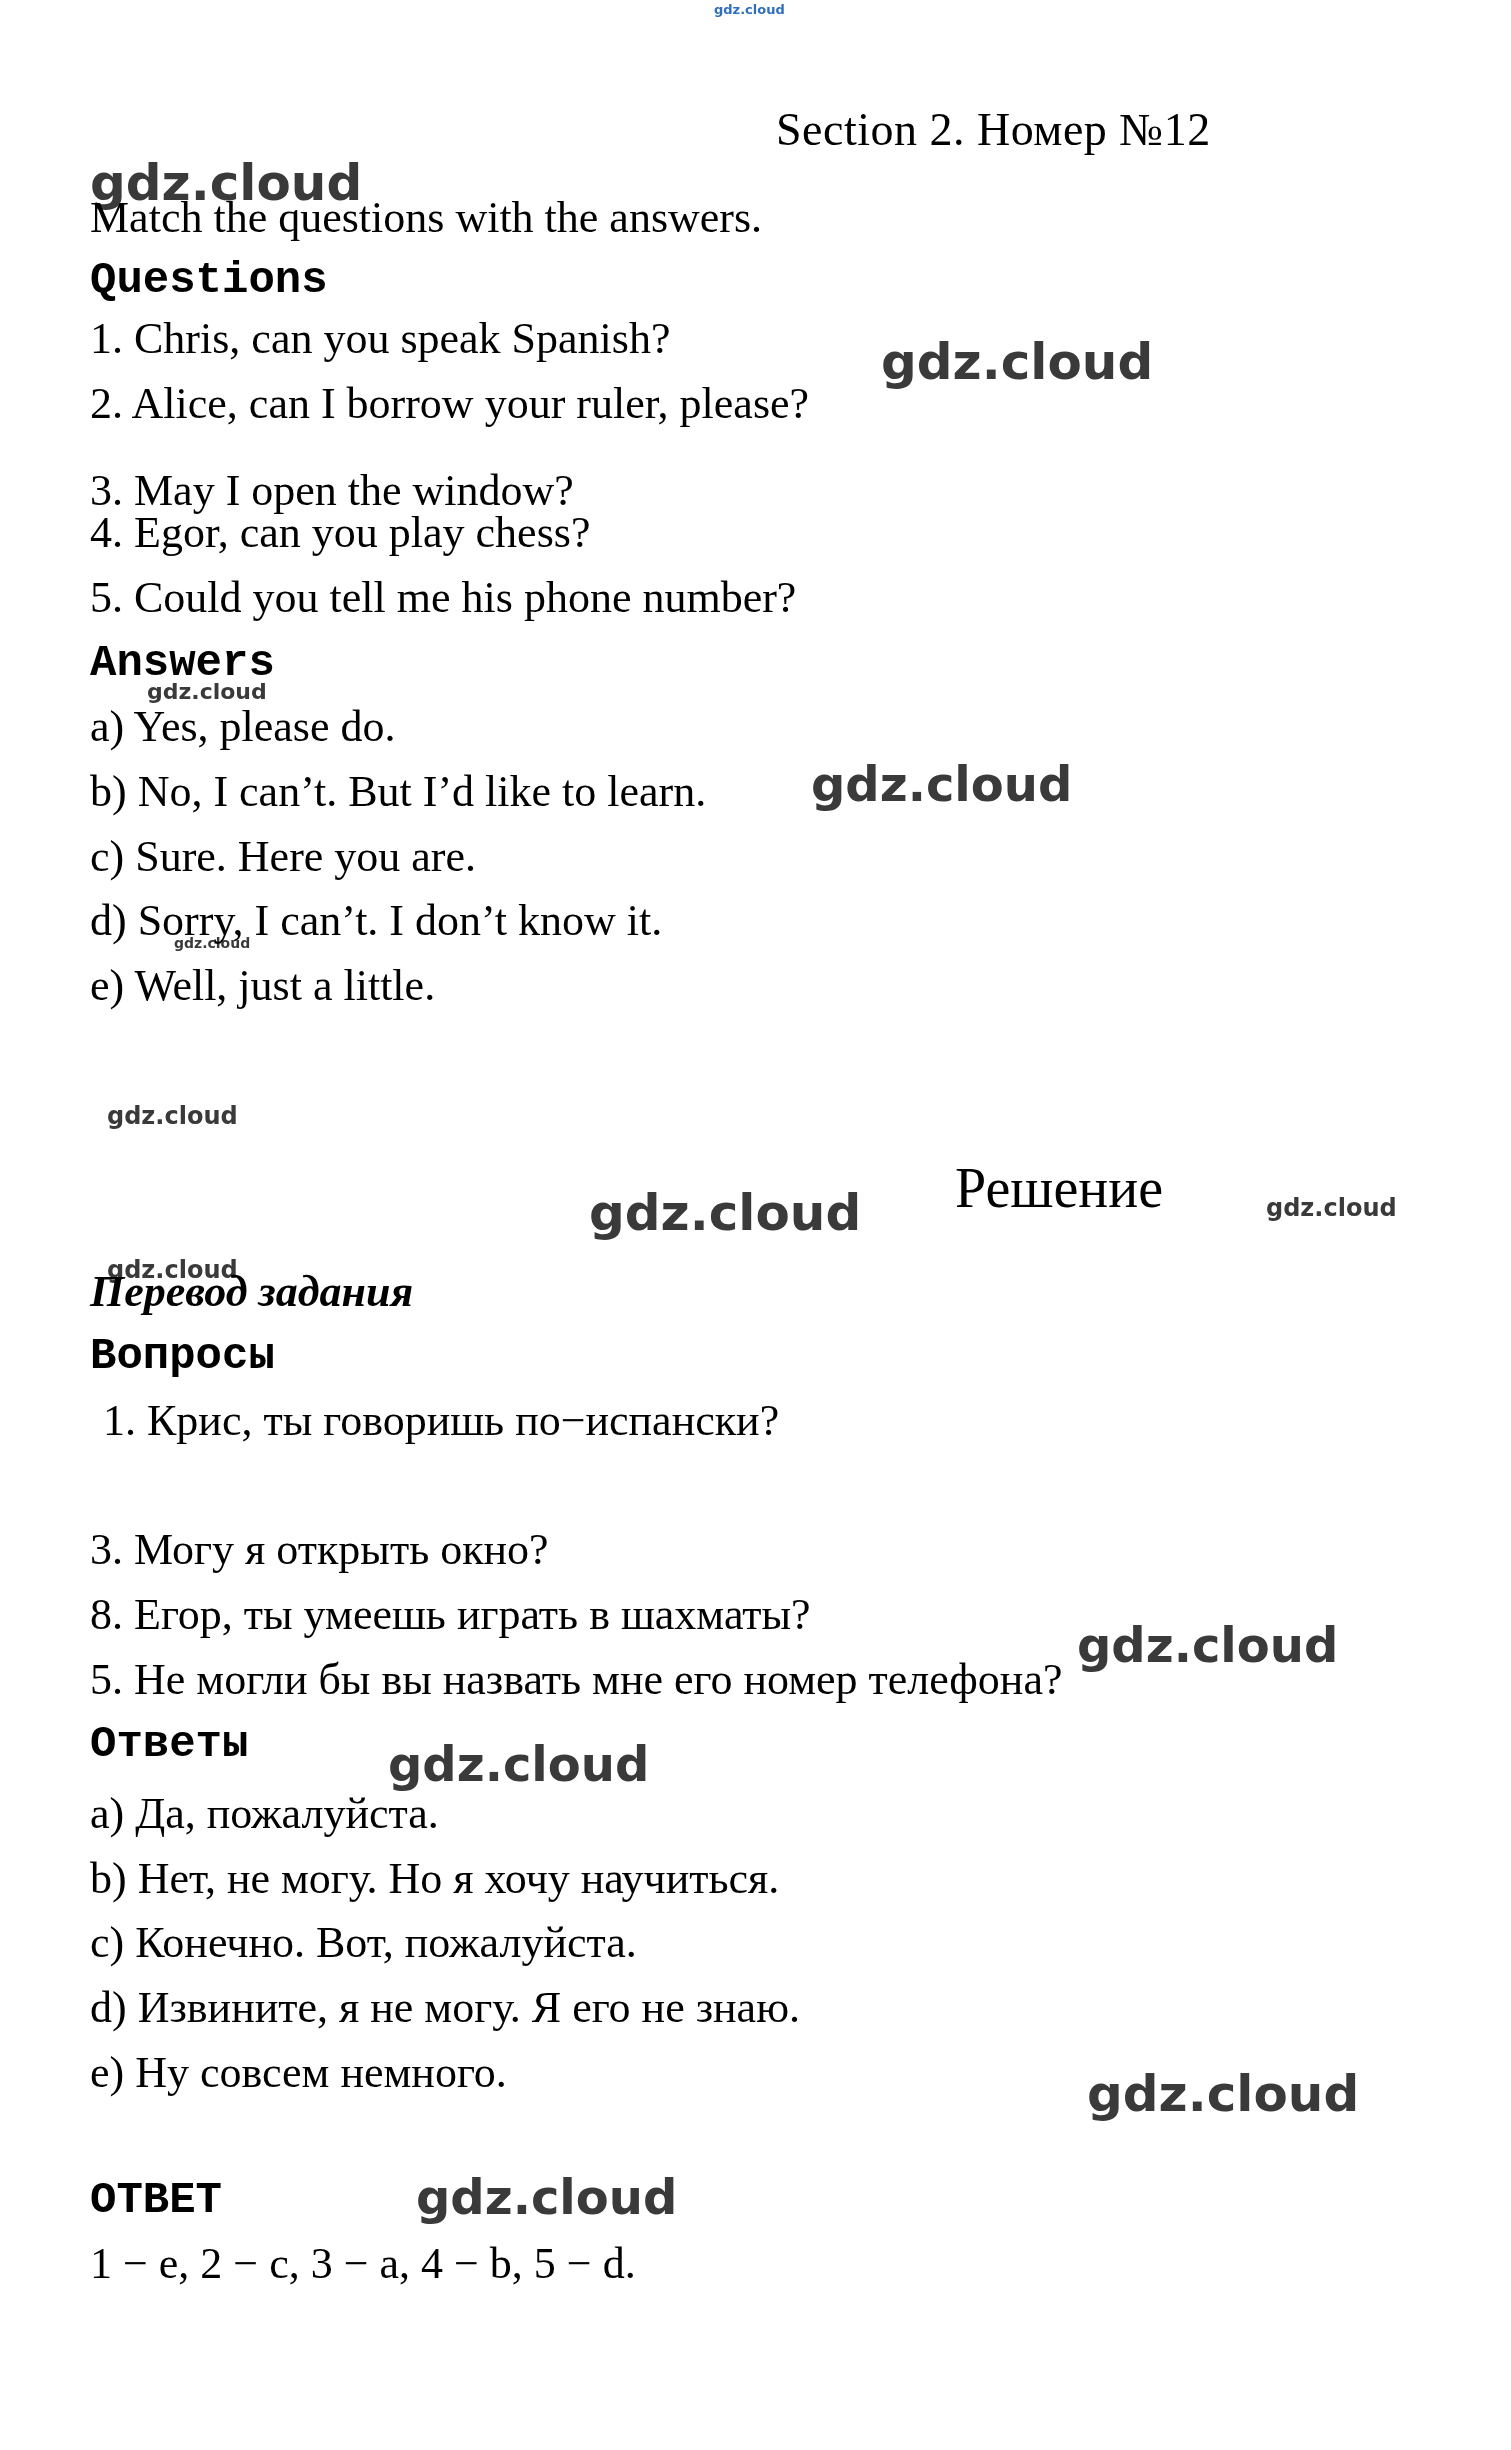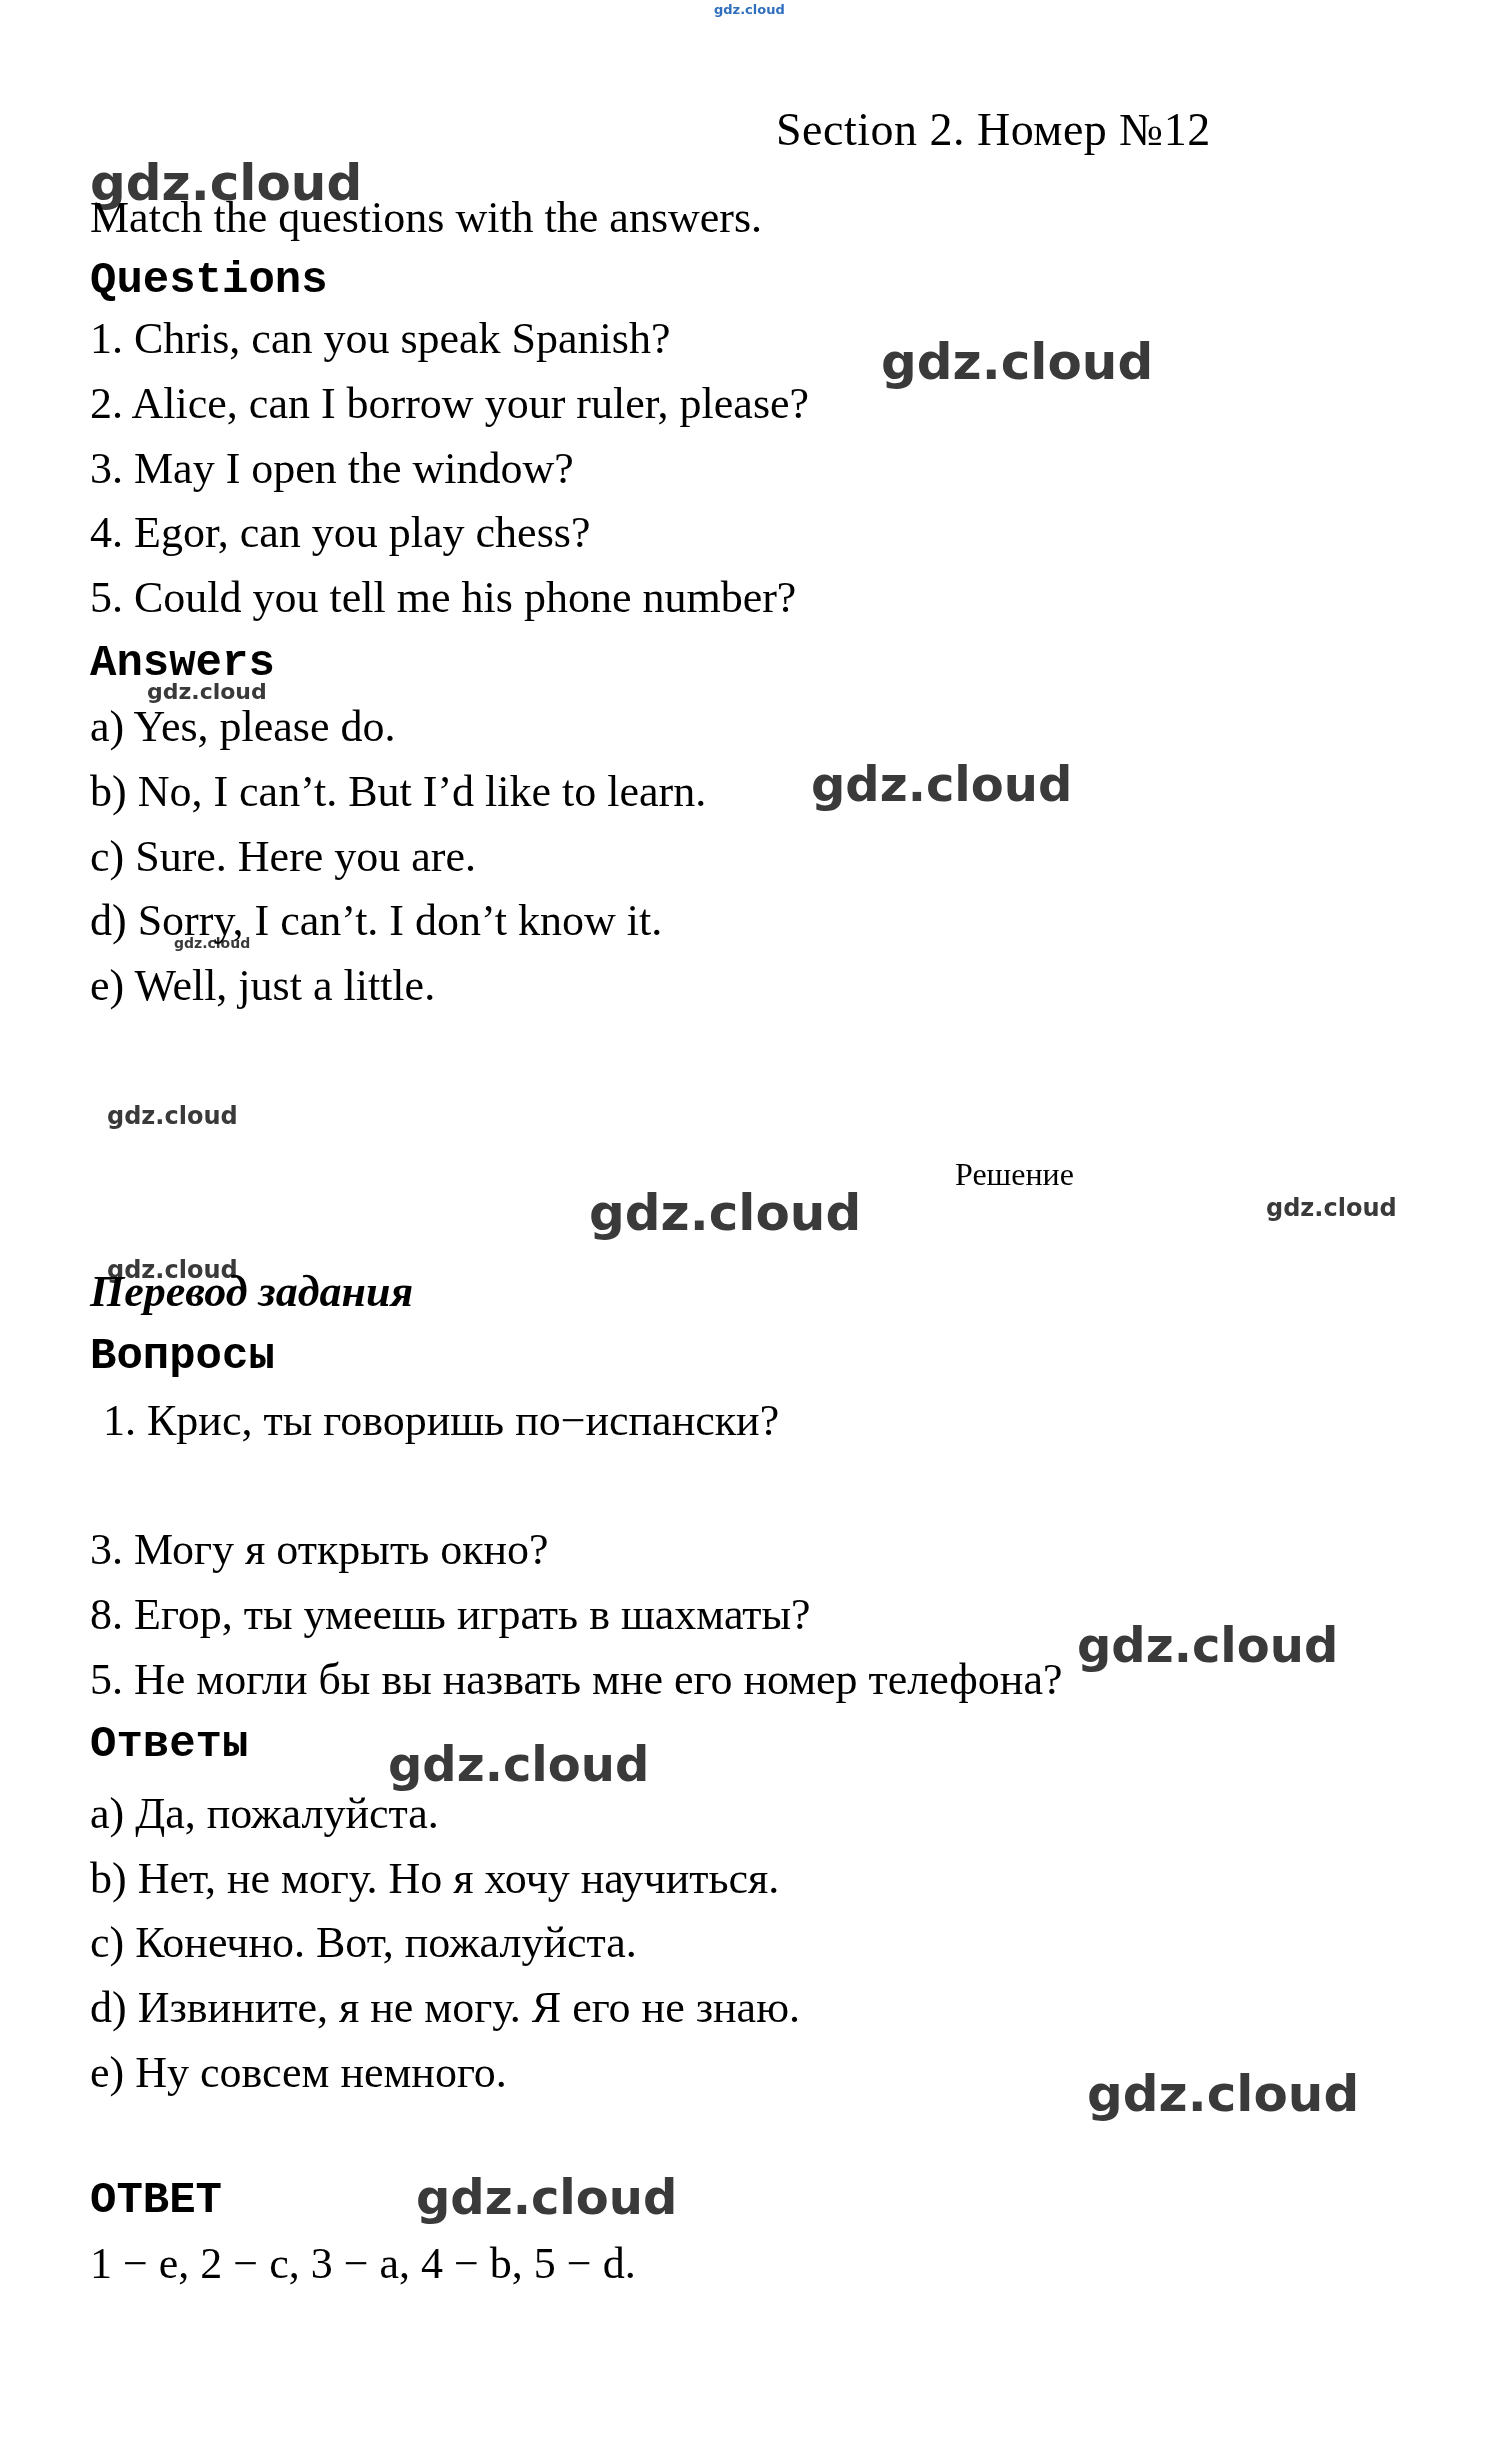--- a/index.html
+++ b/index.html
@@ -46,21 +46,21 @@
     left: 90px;
     font-size: 44px;
     white-space: nowrap;
     line-height: 1.05;
   }
   .bold { font-weight: 700; font-family: Liberation Mono, monospace; }
   .ital-bold { font-weight: 700; font-style: italic; }
 
   .centered {
     position: absolute;
-    font-size: 32px;
+    font-size: 56px;
     white-space: nowrap;
   }
 
   .tiny-top {
     position: absolute;
     left: 714px;
     top: 2px;
     font-family: "DejaVu Sans", sans-serif;
     font-size: 13px;
     font-weight: 700;
@@ -92,21 +92,21 @@
     </div>
 
   <div class="section-title">Section 2. Номер №12</div>
 
   <div class="line" style="top:195px;">Match the questions with the answers.</div>
 
   <div class="line bold" style="top:257px;">Questions</div>
 
   <div class="line" style="top:316px;">1. Chris, can you speak Spanish?</div>
   <div class="line" style="top:381px;">2. Alice, can I borrow your ruler, please?</div>
-  <div class="line" style="top:446px;">3. May I open the window?</div>
+  <div class="line" style="top:468px;">3. May I open the window?</div>
   <div class="line" style="top:510px;text-align:right;">4. Egor, can you play chess?</div>
   <div class="line" style="top:575px;">5. Could you tell me his phone number?</div>
 
   <div class="line bold" style="top:640px;">Answers</div>
 
   <div class="line" style="top:704px;">a) Yes, please do.</div>
   <div class="line" style="top:769px;">b) No, I can’t. But I’d like to learn.</div>
   <div class="line" style="top:834px;">c) Sure. Here you are.</div>
   <div class="line" style="top:898px;">d) Sorry, I can’t. I don’t know it.</div>
   <div class="line" style="top:963px;">e) Well, just a little.</div>

